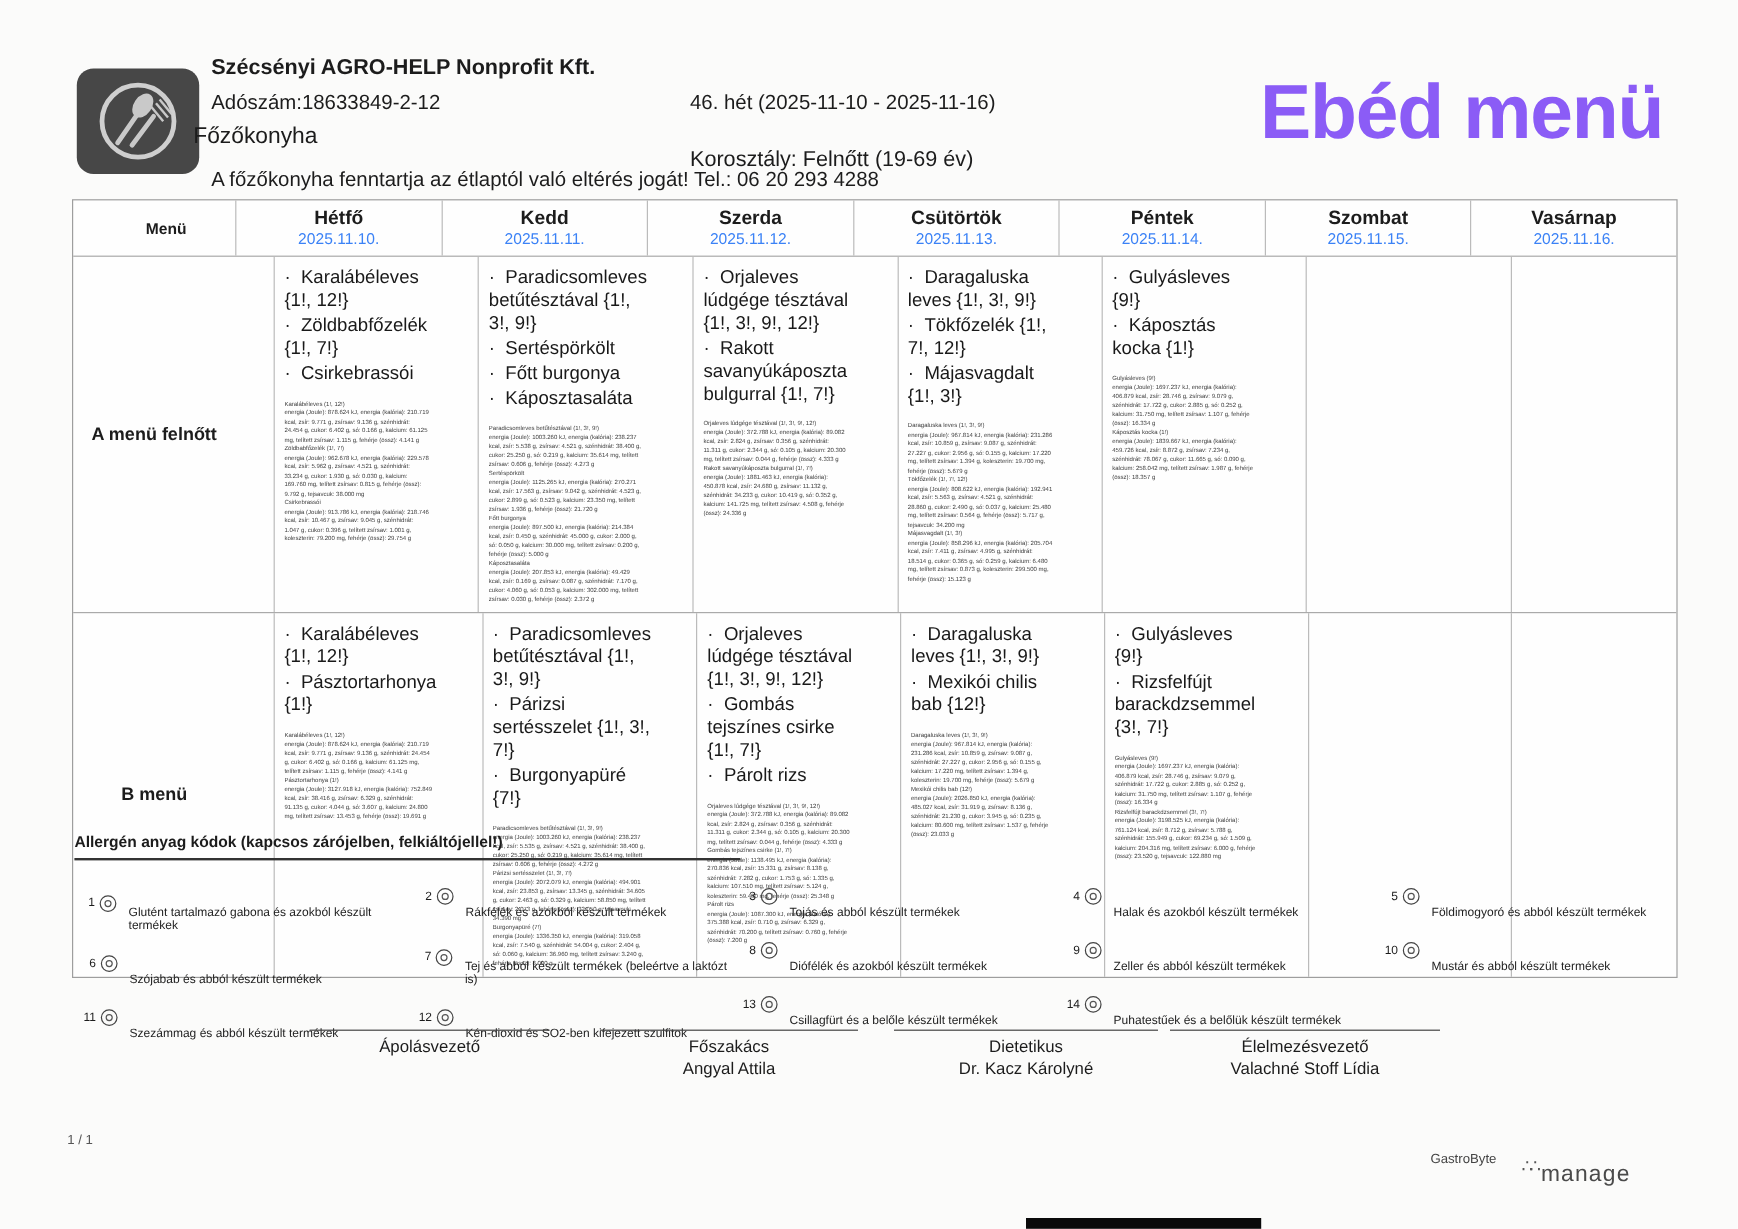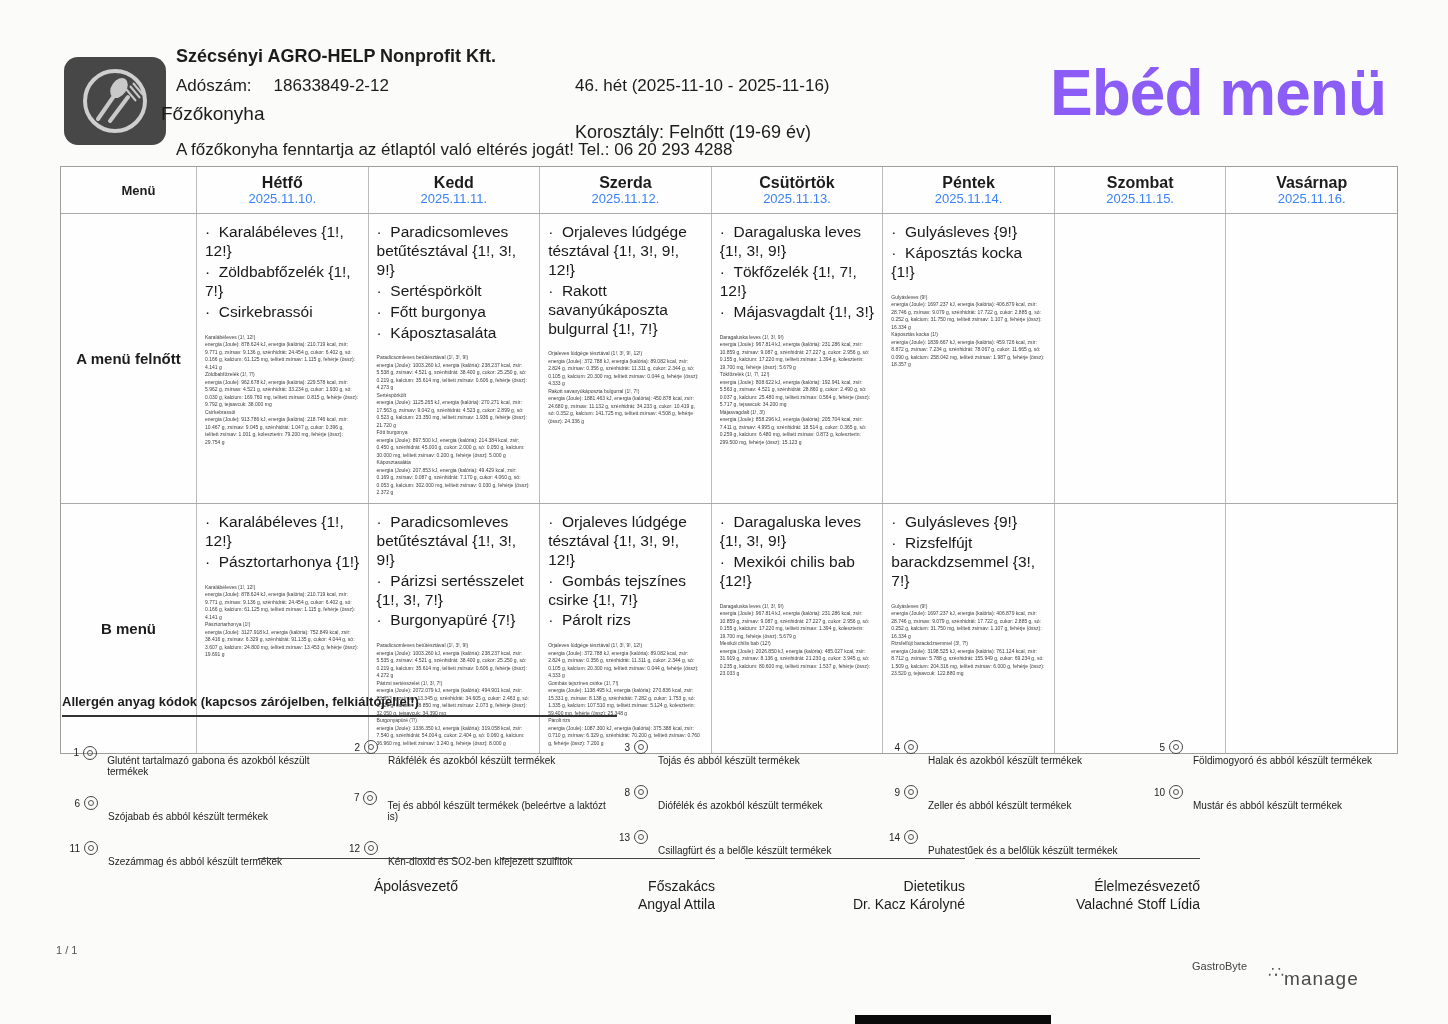--- a/index.html
+++ b/index.html
@@ -12,21 +12,21 @@
   .abs{position:absolute;}
 
   
   .logo{
     left:64px;top:57px;width:102px;height:88px;
     background:#474747;border-radius:14px;
     display:flex;align-items:center;justify-content:center;
   }
   .company{left:176px;top:46px;font-size:18px;font-weight:bold;}
   .taxline{left:176px;top:76px;font-size:17px;}
-  .taxline .num{margin-left:22px;}
+  .taxline .num{}
   .kitchen{left:161px;top:103px;font-size:19px;}
   .week{left:575px;top:76px;font-size:17px;}
   .age{left:575px;top:122px;font-size:18px;}
   .bigtitle{
     right:62px;top:56px;font-size:64px;font-weight:bold;color:#8b5cf6;
     letter-spacing:-1px;
   }
   .notice{left:176px;top:140px;font-size:17px;}
 
   
@@ -40,21 +40,21 @@
   .thead .hc:first-child{border-left:none;}
   .menu-h{font-size:13px;font-weight:bold;padding-left:20px;}
   .dayname{font-size:16px;font-weight:bold;line-height:1.1;}
   .daydate{font-size:13px;color:#3b82f6;}
   .body-row{border-bottom:1px solid #aaa;}
   .body-row:last-child{border-bottom:none;}
   .rlabel{
     display:flex;align-items:center;justify-content:center;
     font-size:15px;font-weight:bold;text-align:center;padding:4px;
   }
-  .cell{border-left:1px solid #bbb;padding:9px 6px 6px 8px;}
+  .cell{border-left:1px solid #bbb;padding:9px 6px 6px 8px;margin-left:32px;}
   .rowA .cell, .rowA .rlabel{min-height:265px;}
   .rowB .cell, .rowB .rlabel{min-height:233px;}
   ul.dishes{margin:0;padding:0;list-style:none;}
   ul.dishes li{
     font-size:15.5px;line-height:1.22;color:#191919;margin:0 0 2px 0;
   }
   ul.dishes li::before{content:"·\00a0\00a0";}
   .fine{
     margin-top:12px;font-size:5px;line-height:1.5;color:#3c3c3c;
     white-space:pre-line;padding-right:3px;
@@ -78,22 +78,22 @@
     margin-right:10px;flex:0 0 auto;position:relative;
   }
   .allg-ic::after{
     content:"";position:absolute;left:3px;top:3px;width:4px;height:4px;
     border:1px solid #555;border-radius:50%;
   }
   .allg-label{color:#222;margin-top:27px;}
 
   
   .sig{
-    top:858px;text-align:right;font-size:14px;
-    border-top:1.5px solid #444;padding-top:19px;
+    top:858px;text-align:center;font-size:14px;
+    border-top:1.5px solid #444;padding-top:5px;
   }
   .sig .role{margin-bottom:2px;}
   .sig .name{font-size:14px;}
   .sig1{left:258px;width:200px;}
   .sig2{left:500px;width:215px;}
   .sig3{left:745px;width:220px;}
   .sig4{left:975px;width:225px;}
 
   
   .pagenum{left:56px;top:944px;font-size:11px;color:#555;}

